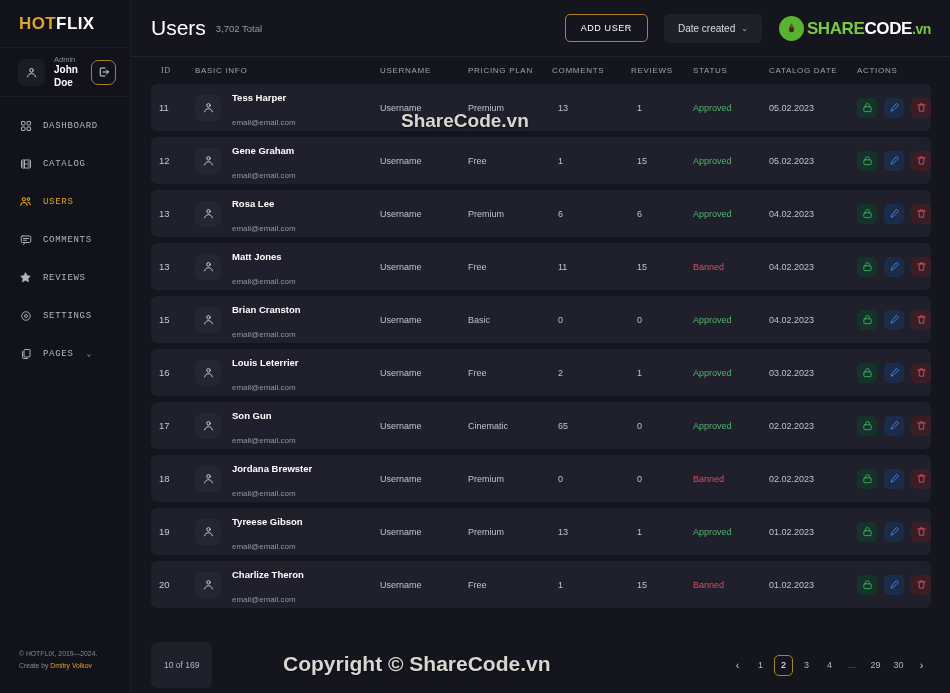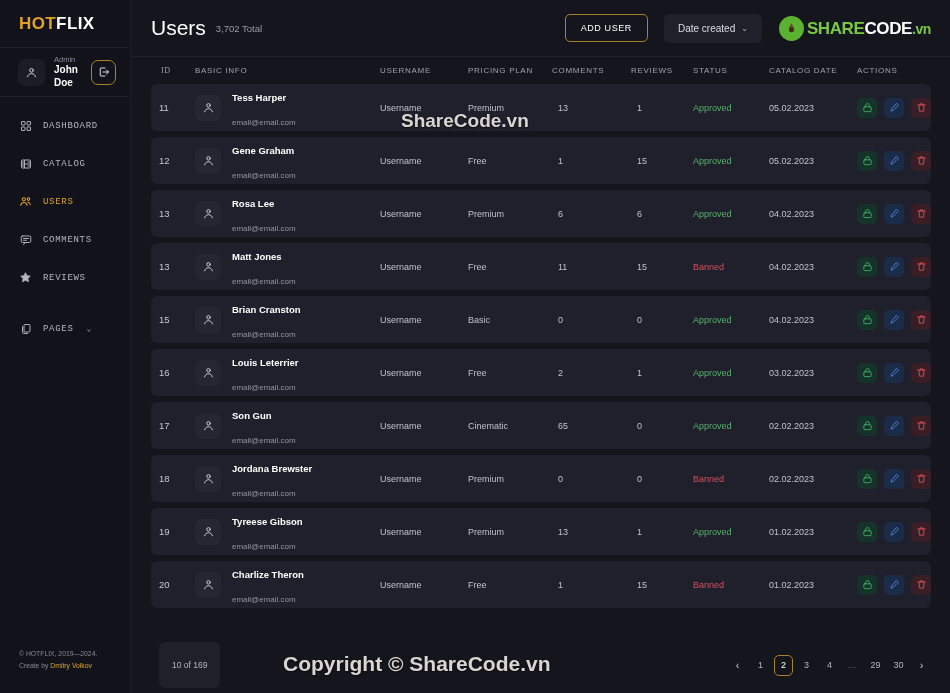--- a/index.html
+++ b/index.html
@@ -166,21 +166,20 @@
   
   .footer {
     height: 56px; flex: 0 0 auto;
     display: flex; align-items: center; padding: 0 19px 0 20px;
     position: relative;
   }
   .count-badge {
     background: #20202b; border-radius: 6px;
     font-size: 8.5px; color: #b6b6c2;
     padding: 18px 13px;
-    margin-left: 8px;
   }
   .footer-spacer { flex: 1 1 auto; }
   .pager { display: flex; align-items: center; gap: 4px; }
   .pg {
     min-width: 19px; height: 21px; padding: 0 4px;
     display: flex; align-items: center; justify-content: center;
     font-size: 9px; color: #b6b6c2; border-radius: 5px; cursor: pointer;
   }
   .pg.active { border: 1px solid #a9822a; color: #ffffff; }
   .pg.arrow { font-size: 11px; color: #c8c8d2; }
@@ -286,20 +285,29 @@
         <span class="ico">
           <svg width="13" height="13" viewBox="0 0 24 24" fill="#b6b6c2" stroke="#b6b6c2" stroke-width="1.4" stroke-linejoin="round">
             <path d="M12 3l2.7 5.6 6.1.9-4.4 4.3 1 6.1-5.4-2.9-5.4 2.9 1-6.1L3.2 9.5l6.1-.9z"></path>
           </svg>
         </span>
         <span class="lbl">REVIEWS</span>
       </div>
 
       <div class="nav-gap"></div>
 
+      <div class="nav-item">
+        <span class="ico">
+          <svg width="12" height="12" viewBox="0 0 24 24" fill="none" stroke="#b6b6c2" stroke-width="1.8">
+            <circle cx="12" cy="12" r="8.5"></circle>
+              <circle cx="12" cy="12" r="3"></circle>
+          </svg>
+        </span>
+        <span class="lbl">SETTINGS</span>
+      </div>
 
       <div class="nav-gap"></div>
 
       <div class="nav-item">
         <span class="ico">
           <svg width="12" height="12" viewBox="0 0 24 24" fill="none" stroke="#b6b6c2" stroke-width="1.9" stroke-linejoin="round">
             <rect x="8" y="3" width="12" height="15" rx="2"></rect>
               <path d="M5 6.5v12A2.5 2.5 0 0 0 7.5 21H16"></path>
           </svg>
         </span>

